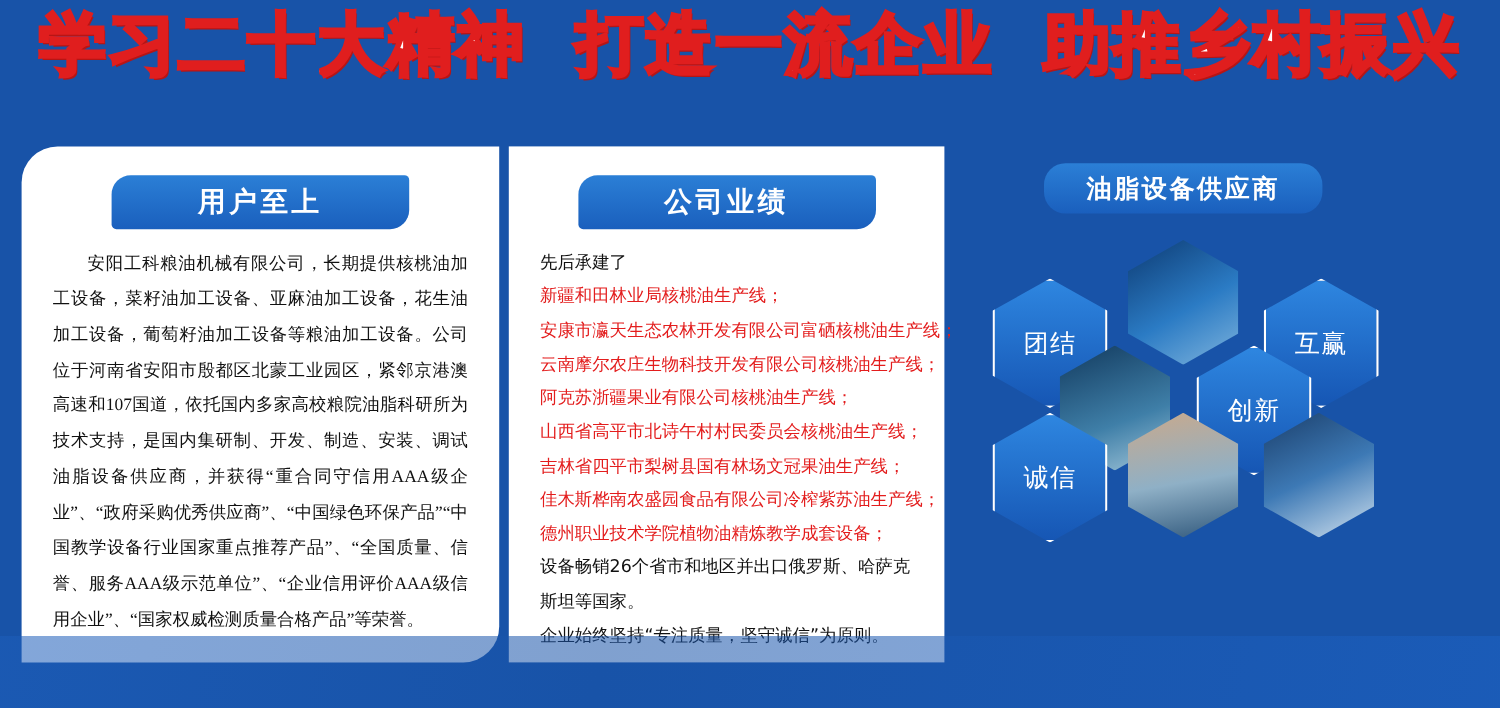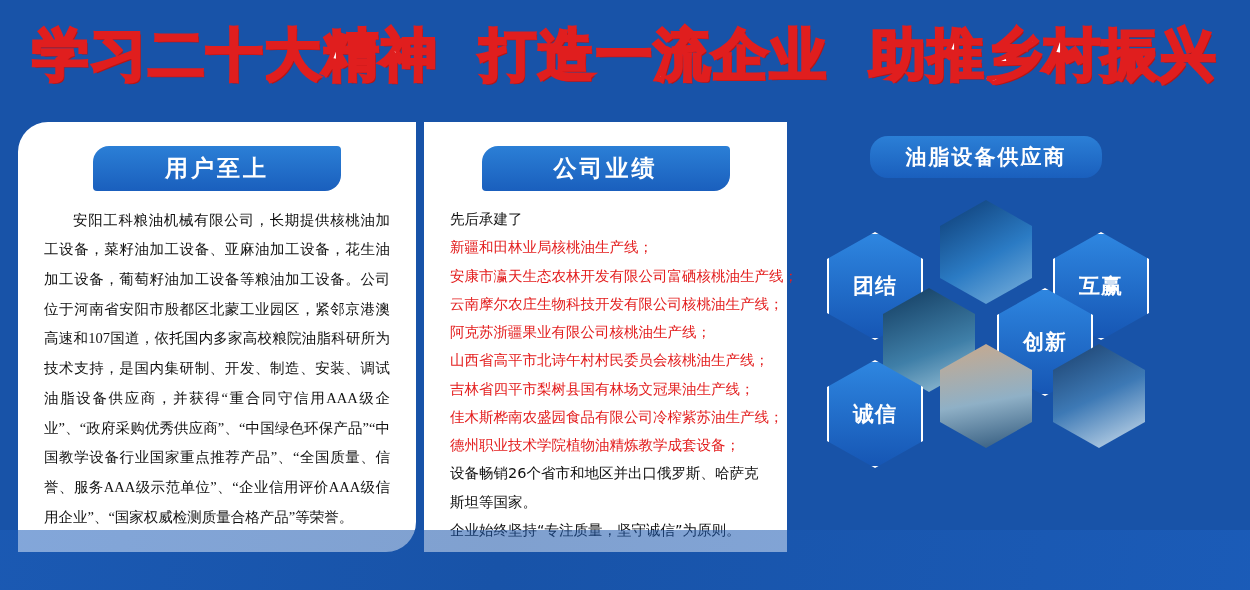--- a/index.html
+++ b/index.html
@@ -25,21 +25,21 @@
     content: "";
     position: absolute;
     left: 0; right: 0; bottom: 0;
     height: 60px;
     background: linear-gradient(100deg, #1d5ebb 0%, #1853a8 40%, #1d62c4 100%);
     opacity: .55;
     pointer-events: none;
   }
   .headline {
     position: absolute;
-    top: 18px;
+    top: 0;
     left: 0;
     width: 1250px;
     text-align: center;
     font-family: "DejaVu Sans", "Liberation Sans", sans-serif;
     font-size: 56px;
     font-weight: bold;
     letter-spacing: 2px;
     color: #ffffff;
     -webkit-text-stroke: 3px #e01e1e;
     text-shadow:
@@ -137,38 +137,38 @@
     position: absolute;
     width: 92px;
     height: 104px;
     clip-path: polygon(50% 0%, 100% 25%, 100% 75%, 50% 100%, 0% 75%, 0% 25%);
     display: flex;
     align-items: center;
     justify-content: center;
     color: #ffffff;
     font-family: "DejaVu Sans", "Liberation Sans", sans-serif;
     font-size: 21px;
-    font-weight: bold;
+    font-weight: normal;
     letter-spacing: 1px;
   }
   .hex.text {
     background: linear-gradient(180deg, #2e86e0 0%, #1656b4 100%);
     border: 2px solid #ffffff;
   }
   .hex.img1 { background: linear-gradient(150deg, #0d3b73 0%, #2b7bc4 55%, #7fb4dd 100%); }
   .hex.img2 { background: linear-gradient(160deg, #123a5e 0%, #3f7fa8 60%, #9fc4d8 100%); }
   .hex.img3 { background: linear-gradient(170deg, #c9a98c 0%, #8fb0c6 55%, #30587c 100%); }
   .hex.img4 { background: linear-gradient(155deg, #1b3f6b 0%, #3d79b5 50%, #cfe0ee 100%); }
 
   .h-top-left   { left: 6px;   top: 40px;  }
   .h-top-mid    { left: 119px; top: 8px;   }
   .h-top-right  { left: 232px; top: 40px;  }
   .h-mid-left   { left: 62px;  top: 96px;  }
   .h-mid-right  { left: 176px; top: 96px;  }
-  .h-bot-left   { left: 6px;   top: 168px; }
+  .h-bot-left   { left: 6px;   top: 152px; }
   .h-bot-mid    { left: 119px; top: 152px; }
   .h-bot-right  { left: 232px; top: 152px; }
 
   .slogan {
     margin-top: 8px;
     text-align: center;
     color: #ffffff;
     font-family: "DejaVu Sans", "Liberation Sans", sans-serif;
     font-size: 17px;
     font-weight: bold;

